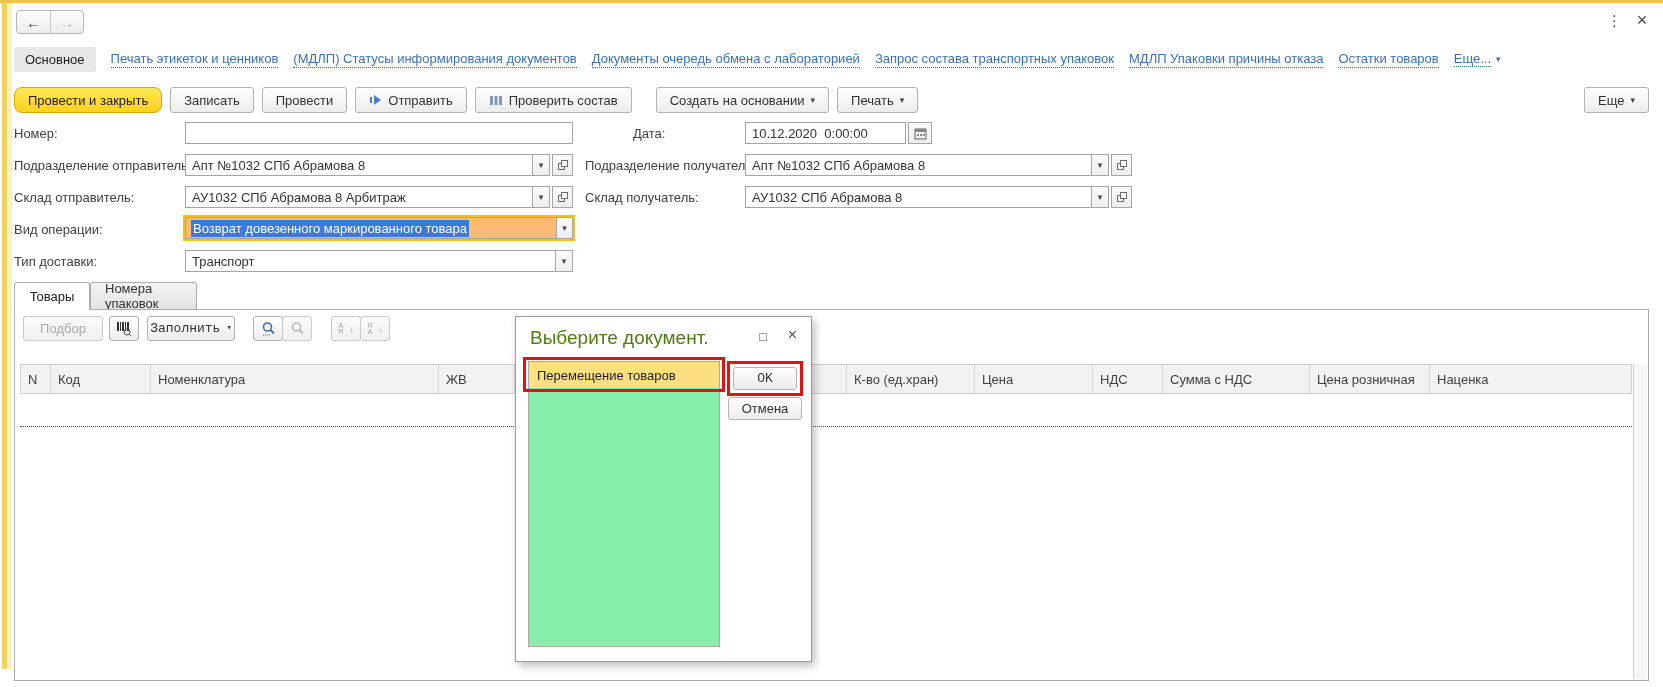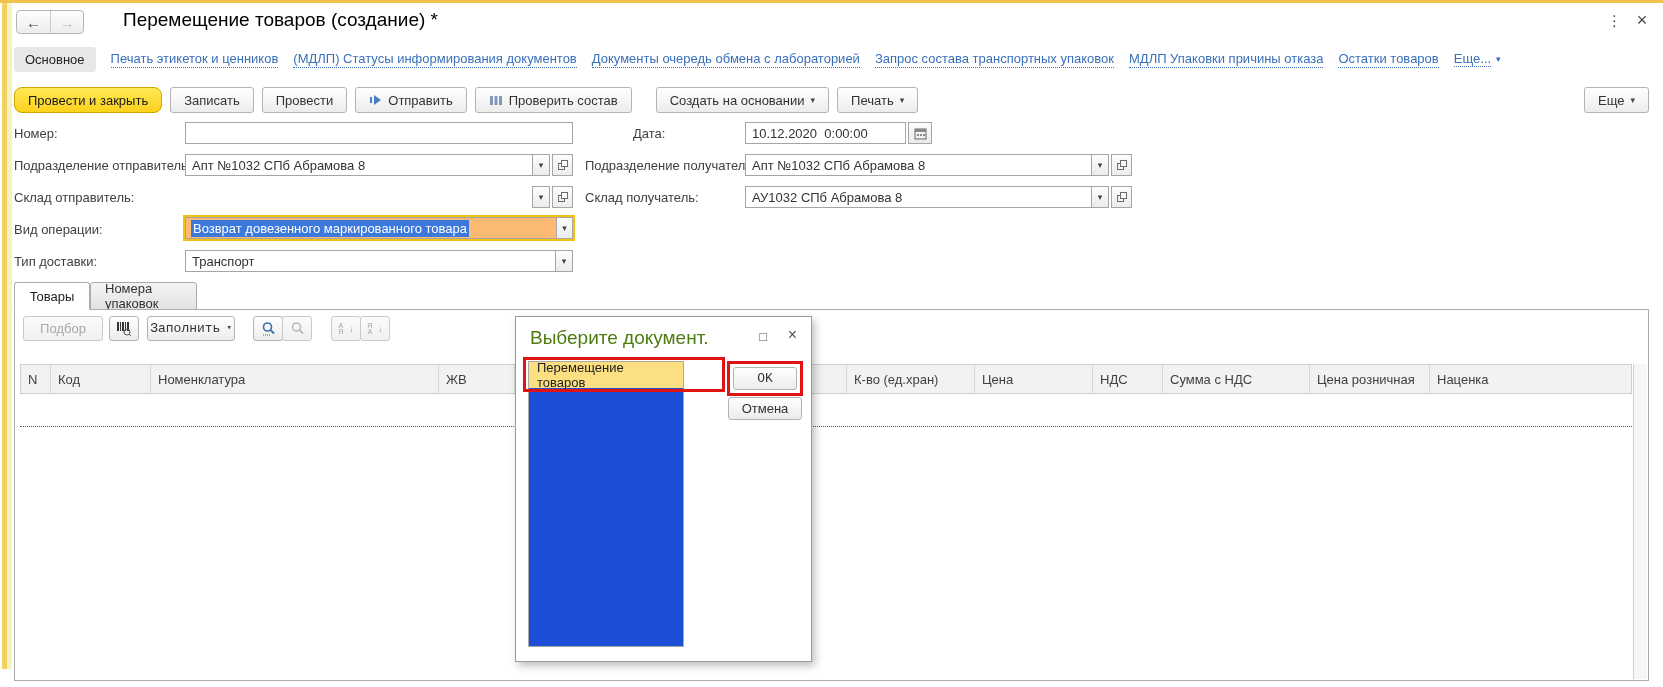--- a/index.html
+++ b/index.html
@@ -64,21 +64,21 @@
   .thead { position:absolute; left:5px; right:16px; top:54px; height:30px; display:flex; background:#f2f2f2; border:1px solid #cfcfcf; }
   .th { display:flex; align-items:center; padding:0 7px; border-right:1px solid #d7d7d7; color:#3f3f3f; overflow:hidden; white-space:nowrap; }
   .redline { position:absolute; left:5px; right:16px; top:116px; border-top:1px dotted #a23030; }
   .vscroll { position:absolute; right:1px; top:54px; bottom:1px; width:14px; background:#f6f6f6; border-left:1px solid #d0d0d0; }
 
   
   .dialog { position:absolute; left:515px; top:316px; width:297px; height:346px; background:#fff; border:1px solid #9b9b9b; box-shadow:3px 4px 8px rgba(0,0,0,.25); z-index:10; }
   .dlg-title { position:absolute; left:14px; top:10px; font-size:19px; color:#4d7c0f; }
   .dlg-max { position:absolute; right:44px; top:12px; color:#555; font-size:13px; cursor:pointer; background:none; border:none; }
   .dlg-close { position:absolute; right:14px; top:9px; color:#555; font-size:16px; cursor:pointer; background:none; border:none; }
-  .dlg-list { position:absolute; left:12px; top:44px; width:156px; bottom:14px; border:1px solid #a9a9a9; background:#1d4ed8; }
+  .dlg-list { position:absolute; left:12px; top:44px; width:192px; bottom:14px; border:1px solid #a9a9a9; background:#86efac; }
   .dlg-item { height:26px; display:flex; align-items:center; padding:0 8px; background:#fbdf81; color:#222; cursor:pointer; }
   .annot { position:absolute; border:3px solid #e01212; pointer-events:none; z-index:12; }
   .dlg-ok { position:absolute; left:217px; top:50px; width:64px; height:23px;font-family:Liberation Mono, monospace; }
   .dlg-cancel { position:absolute; left:212px; top:80px; width:74px; height:23px; }
 
   svg { display:block; }
 </style>
 </head>
 <body>
 
@@ -89,21 +89,20 @@
   <div class="edge-left2"></div>
 
   <div class="nav-group">
     <button class="nav-arrow">
         <span>←</span>
       </button>
     <button class="nav-arrow disabled">
         <span>→</span>
       </button>
   </div>
-  <div class="win-title">Перемещение товаров (создание) *</div>
   <div class="win-menu">⋮</div>
   <div class="win-close">×</div>
 
   <div class="navbar">
     <span class="nav-active">Основное</span>
     <a class="nav-link">Печать этикеток и ценников</a>
     <a class="nav-link">(МДЛП) Статусы информирования документов</a>
     <a class="nav-link">Документы очередь обмена с лабораторией</a>
     <a class="nav-link">Запрос состава транспортных упаковок</a>
     <a class="nav-link">МДЛП Упаковки причины отказа</a>
@@ -163,20 +162,21 @@
   <button class="fbtn" style="left:552px; top:154px; width:21px;">
       <span>
         <svg width="12" height="12" viewBox="0 0 12 12">
           <rect x="1.5" y="4.5" width="6" height="6" fill="none" stroke="#6b6b6b"></rect>
           <rect x="4.5" y="1.5" width="6" height="6" fill="#fff" stroke="#6b6b6b"></rect>
         </svg>
       </span>
     </button>
 
   <div class="flabel" style="left:14px; top:190px;">Склад отправитель:</div>
+  <div class="field" style="left:185px; top:186px; width:348px;"><span>АУ1032 СПб Абрамова 8 Арбитраж</span></div>
   <button class="fbtn" style="left:532px; top:186px; width:18px;">
       <span class="caret">▾</span>
     </button>
   <button class="fbtn" style="left:552px; top:186px; width:21px;">
       <span>
         <svg width="12" height="12" viewBox="0 0 12 12">
           <rect x="1.5" y="4.5" width="6" height="6" fill="none" stroke="#6b6b6b"></rect>
           <rect x="4.5" y="1.5" width="6" height="6" fill="#fff" stroke="#6b6b6b"></rect>
         </svg>
       </span>

